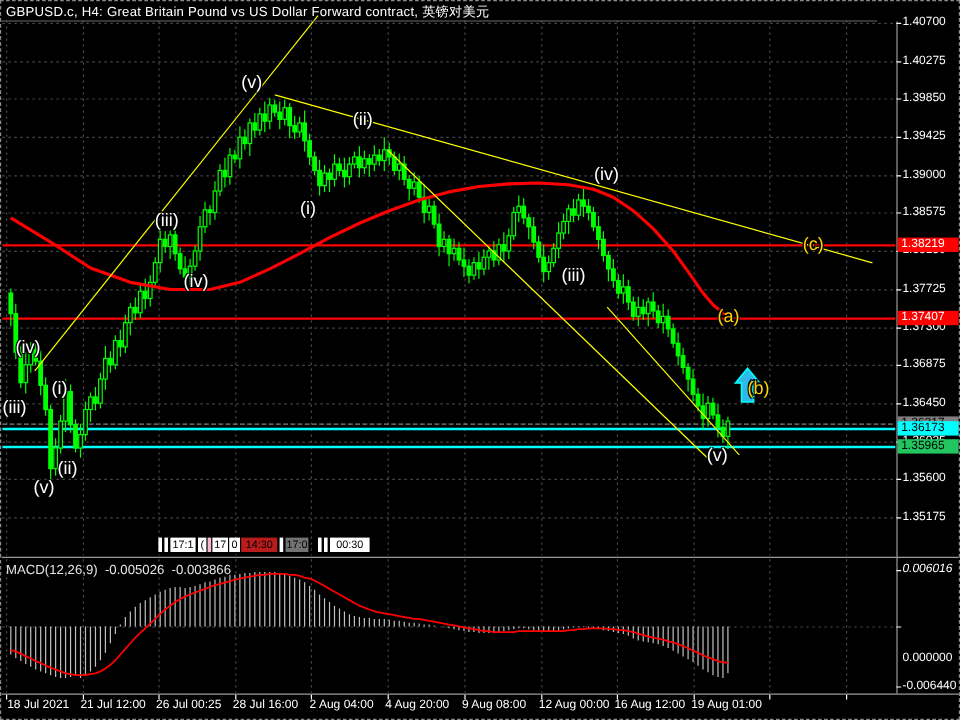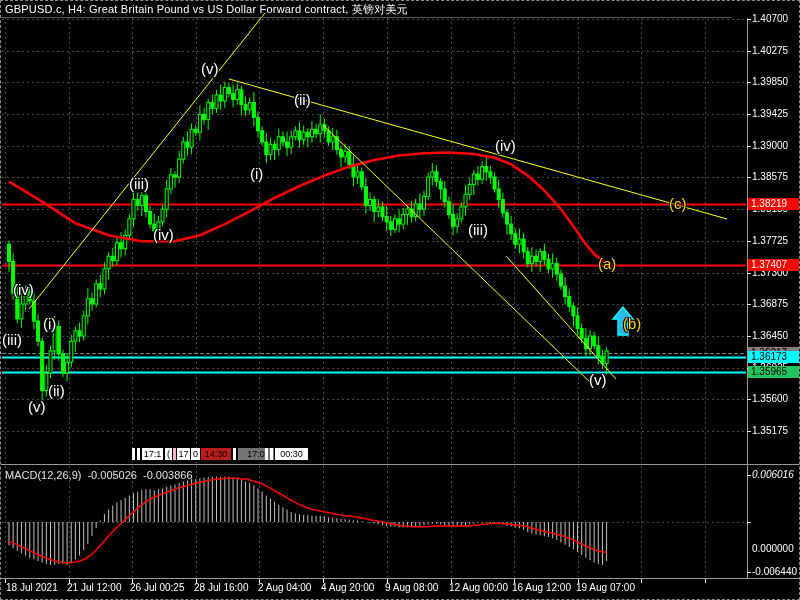--- a/index.html
+++ b/index.html
@@ -596,21 +596,21 @@
       <div class="mtick" style="top: 565px;">-0.006440</div>
       <div class="ttick" style="left: 5px;">18 Jul 2021</div>
       <div class="ttick" style="left: 66px;">21 Jul 12:00</div>
       <div class="ttick" style="left: 129px;">26 Jul 00:25</div>
       <div class="ttick" style="left: 193px;">28 Jul 16:00</div>
       <div class="ttick" style="left: 257px;">2 Aug 04:00</div>
       <div class="ttick" style="left: 320px;">4 Aug 20:00</div>
       <div class="ttick" style="left: 384px;">9 Aug 08:00</div>
       <div class="ttick" style="left: 448px;">12 Aug 00:00</div>
       <div class="ttick" style="left: 511px;">16 Aug 12:00</div>
-      <div class="ttick" style="left: 575px;">19 Aug 07:00</div>
+      <div class="ttick" style="left: 575px;">19 Aug 01:00</div>
       <div class="wave w" style="left: 128px; top: 174px;">(iii)</div>
       <div class="wave w" style="left: 152px; top: 225px;">(iv)</div>
       <div class="wave w" style="left: 12px; top: 280px;">(iv)</div>
       <div class="wave w" style="left: 42px; top: 314px;">(i)</div>
       <div class="wave w" style="left: 1px; top: 330px;">(iii)</div>
       <div class="wave w" style="left: 47px; top: 381px;">(ii)</div>
       <div class="wave w" style="left: 27px; top: 397px;">(v)</div>
       <div class="wave w" style="left: 200px; top: 59px;">(v)</div>
       <div class="wave w" style="left: 293px; top: 90px;">(ii)</div>
       <div class="wave w" style="left: 249px; top: 164px;">(i)</div>
@@ -622,18 +622,18 @@
       <div class="wave y" style="left: 622px; top: 314px;">(b)</div>
       <div class="stag" style="left: 131px; width: 3px; background: rgb(255, 255, 255);"></div>
       <div class="stag" style="left: 136px; width: 3px; background: rgb(255, 255, 255);"></div>
       <div class="stag" style="left: 141px; width: 21px; background: rgb(255, 255, 255);">17:1</div>
       <div class="stag" style="left: 164px; width: 7px; background: rgb(255, 255, 255);">(</div>
       <div class="stag" style="left: 172px; width: 3px; background: rgb(244, 184, 200);"></div>
       <div class="stag" style="left: 176px; width: 13px; background: rgb(255, 255, 255);">17</div>
       <div class="stag" style="left: 190px; width: 9px; background: rgb(255, 255, 255);">0</div>
       <div class="stag" style="left: 200px; width: 30px; background: #b91c1c;">14:30</div>
       <div class="stag" style="left: 232px; width: 3px; background: rgb(255, 255, 255);"></div>
-      <div class="stag" style="left: 237px; width: 36px; background: #737373;">17:0</div>
+      <div class="stag" style="left: 237px; width: 19px; background: #737373;">17:0</div>
       <div class="stag" style="left: 264px; width: 3px; background: rgb(255, 255, 255);"></div>
       <div class="stag" style="left: 269px; width: 3px; background: rgb(255, 255, 255);"></div>
       <div class="stag" style="left: 274px; width: 33px; background: rgb(255, 255, 255);">00:30</div>
     </div>
 </div>
 
 </body></html>

